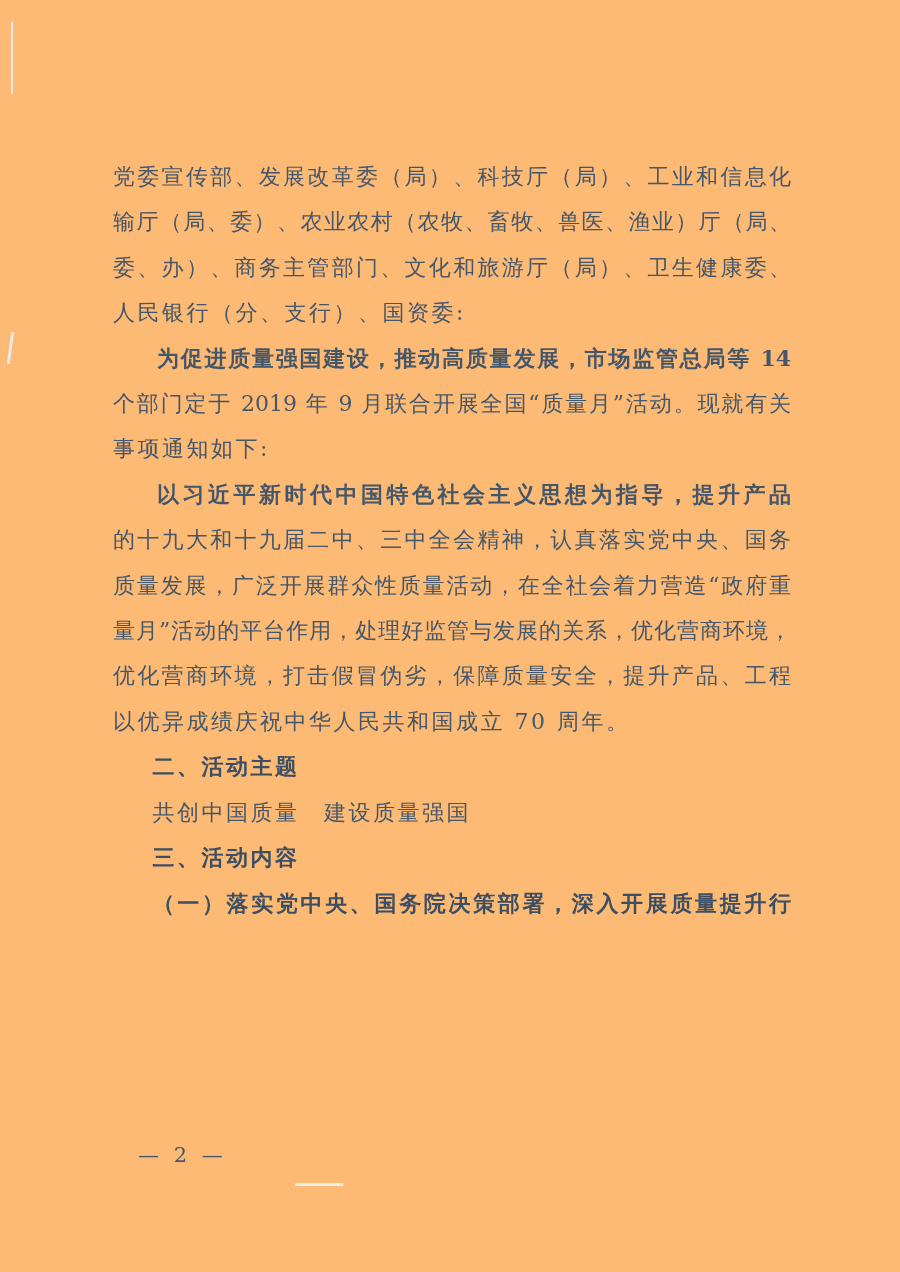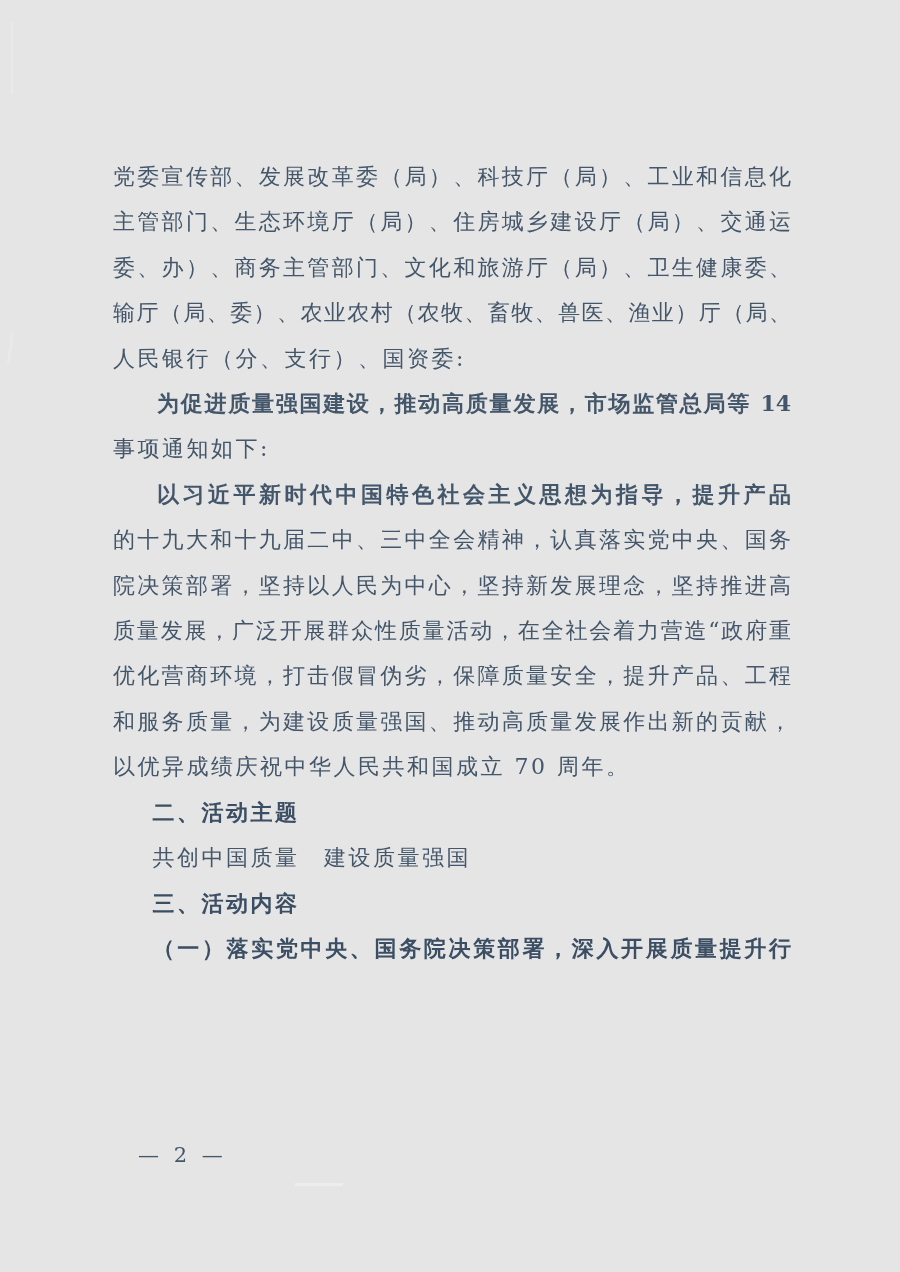--- a/index.html
+++ b/index.html
@@ -4,21 +4,21 @@
 <style>
   html, body {
     margin: 0;
     padding: 0;
     background: #ffffff;
   }
   .page {
     position: relative;
     width: 900px;
     height: 1272px;
-    background: #e5e5e5;
+    background: #fdba74;
     overflow: hidden;
     font-family: "DejaVu Serif", serif;
   }
   .doc-body {
     position: absolute;
     left: 113px;
     top: 154px;
     width: 678px;
     color: #44566a;
     font-size: 22px;
@@ -61,32 +61,31 @@
 </head>
 <body>
 
 <div class="page">
   <div class="artifact a1"></div>
   <div class="artifact a2"></div>
   <div class="artifact a3"></div>
 
   <div class="doc-body">
       <div class="line">党委宣传部、发展改革委（局）、科技厅（局）、工业和信息化</div>
-      <div class="line">主管部门、生态环境厅（局）、住房城乡建设厅（局）、交通运</div>
+      <div class="line">输厅（局、委）、农业农村（农牧、畜牧、兽医、渔业）厅（局、</div>
       <div class="line">委、办）、商务主管部门、文化和旅游厅（局）、卫生健康委、</div>
-      <div class="line">输厅（局、委）、农业农村（农牧、畜牧、兽医、渔业）厅（局、</div>
       <div class="line end">人民银行（分、支行）、国资委:</div>
       <div class="line indent">为促进质量强国建设，推动高质量发展，市场监管总局等 14</div>
+      <div class="line">个部门定于 2019 年 9 月联合开展全国“质量月”活动。现就有关</div>
       <div class="line end">事项通知如下:</div>
       <div class="line indent">以习近平新时代中国特色社会主义思想为指导，提升产品</div>
       <div class="line">的十九大和十九届二中、三中全会精神，认真落实党中央、国务</div>
-      <div class="line">院决策部署，坚持以人民为中心，坚持新发展理念，坚持推进高</div>
       <div class="line">质量发展，广泛开展群众性质量活动，在全社会着力营造“政府重</div>
+      <div class="line">量月”活动的平台作用，处理好监管与发展的关系，优化营商环境，</div>
       <div class="line">优化营商环境，打击假冒伪劣，保障质量安全，提升产品、工程</div>
-      <div class="line">和服务质量，为建设质量强国、推动高质量发展作出新的贡献，</div>
       <div class="line end">以优异成绩庆祝中华人民共和国成立 70 周年。</div>
       <div class="line end bold indent-sm">二、活动主题</div>
       <div class="line end indent-sm">共创中国质量　建设质量强国</div>
       <div class="line end bold indent-sm">三、活动内容</div>
       <div class="line bold indent-sm">（一）落实党中央、国务院决策部署，深入开展质量提升行</div>
     </div>
 
   <div class="page-number">— 2 —</div>
 </div>
 

